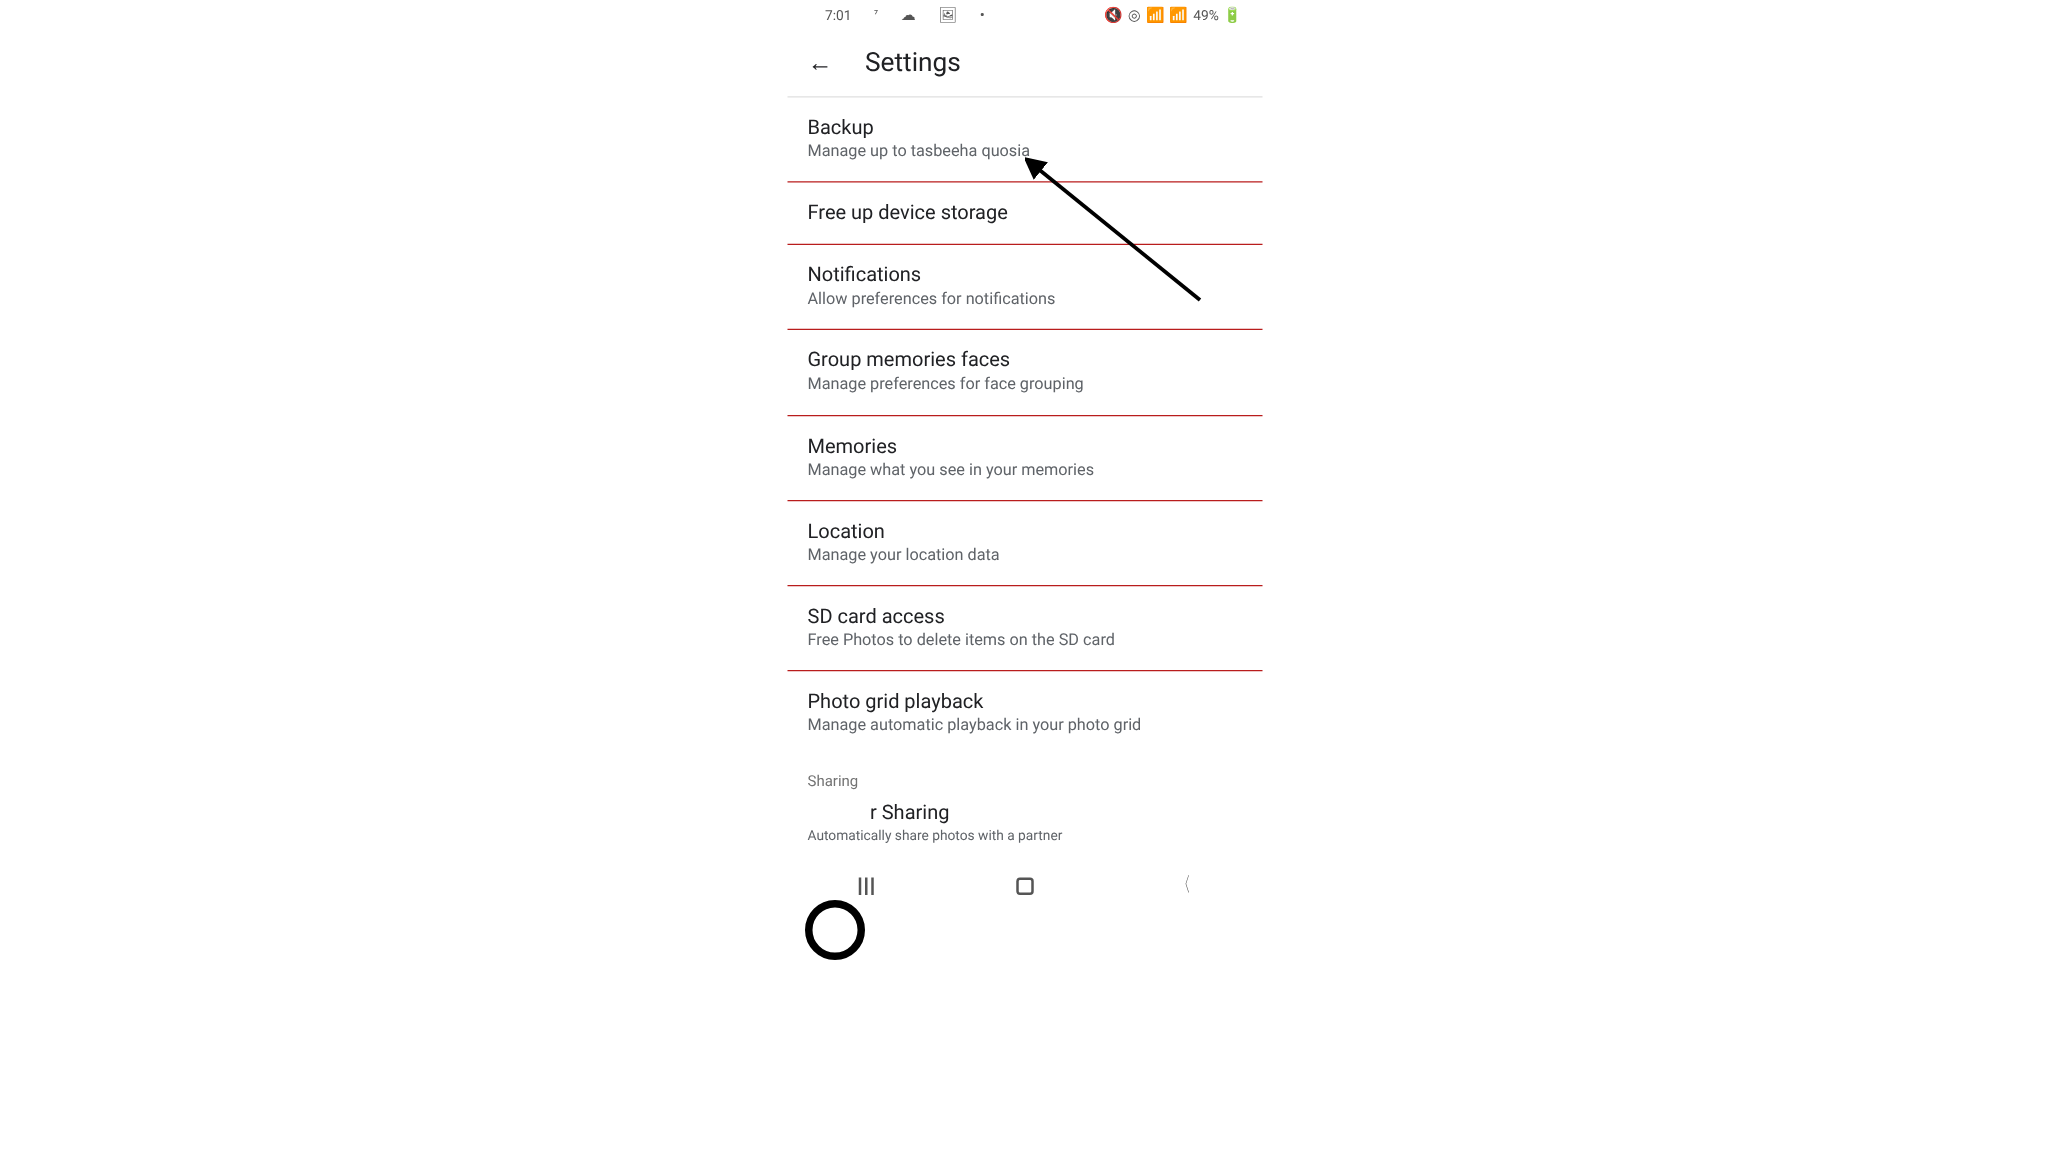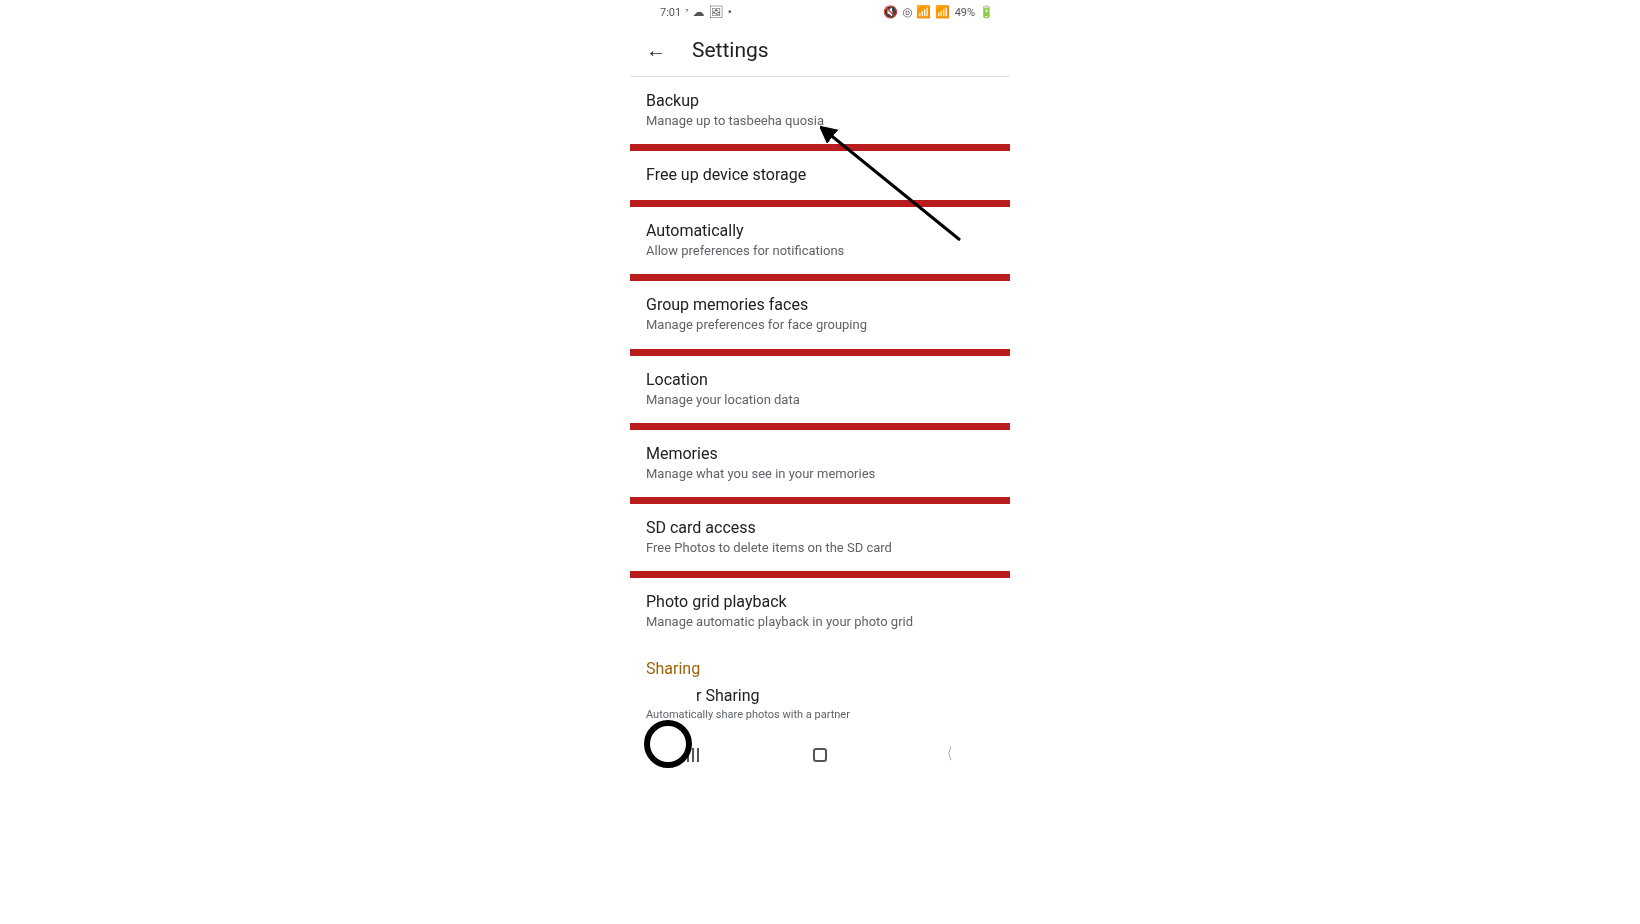--- a/index.html
+++ b/index.html
@@ -27,21 +27,21 @@
       justify-content: space-between;
       align-items: center;
       padding: 4px 16px 4px 30px;
       height: 24px;
       font-size: 11px;
       color: #555;
     }
     .status-left {
       display: flex;
       align-items: center;
-      gap: 4px;
+      gap: 18px;
     }
     .status-right {
       display: flex;
       align-items: center;
       gap: 4px;
     }
     .status-icon {
       font-size: 12px;
     }
     .header {
@@ -61,37 +61,37 @@
       font-size: 21px;
       color: #202124;
       font-weight: 400;
       text-align: center;
     }
     .settings-list {
       padding: 0;
     }
     .settings-item {
       padding: 14px 16px;
-      border-bottom: 7px solid #b91c1c;
+      border-bottom: 1px solid #b91c1c;
       cursor: pointer;
     }
     .item-title {
       font-size: 16px;
       color: #202124;
       margin-bottom: 2px;
       font-weight: 400;
     }
     .item-subtitle {
       font-size: 13px;
       color: #5f6368;
       line-height: 1.4;
     }
     .section-header {
-      font-size: 16px;
-      color: #a16207;
+      font-size: 12px;
+      color: #737373;
       padding: 14px 16px 0 16px;
     }
     .nav-bar {
       display: flex;
       justify-content: space-around;
       align-items: center;
       padding: 12px 0;
       margin-top: 8px;
     }
     .nav-button {
@@ -191,37 +191,37 @@
     <div class="settings-item">
       <div class="item-title">Backup</div>
       <div class="item-subtitle">Manage up to tasbeeha quosia</div>
     </div>
 
     <div class="settings-item">
       <div class="item-title">Free up device storage</div>
     </div>
 
     <div class="settings-item">
-      <div class="item-title">Automatically</div>
+      <div class="item-title">Notifications</div>
       <div class="item-subtitle">Allow preferences for notifications</div>
     </div>
 
     <div class="settings-item">
       <div class="item-title">Group memories faces</div>
       <div class="item-subtitle">Manage preferences for face grouping</div>
     </div>
 
     <div class="settings-item">
+      <div class="item-title">Memories</div>
+      <div class="item-subtitle">Manage what you see in your memories</div>
+    </div>
+
+    <div class="settings-item">
       <div class="item-title">Location</div>
       <div class="item-subtitle">Manage your location data</div>
-    </div>
-
-    <div class="settings-item">
-      <div class="item-title">Memories</div>
-      <div class="item-subtitle">Manage what you see in your memories</div>
     </div>
 
     <div class="settings-item">
       <div class="item-title">SD card access</div>
       <div class="item-subtitle">Free Photos to delete items on the SD card</div>
     </div>
 
     <div class="settings-item" style="border-bottom:none;">
       <div class="item-title">Photo grid playback</div>
       <div class="item-subtitle">Manage automatic playback in your photo grid</div>

